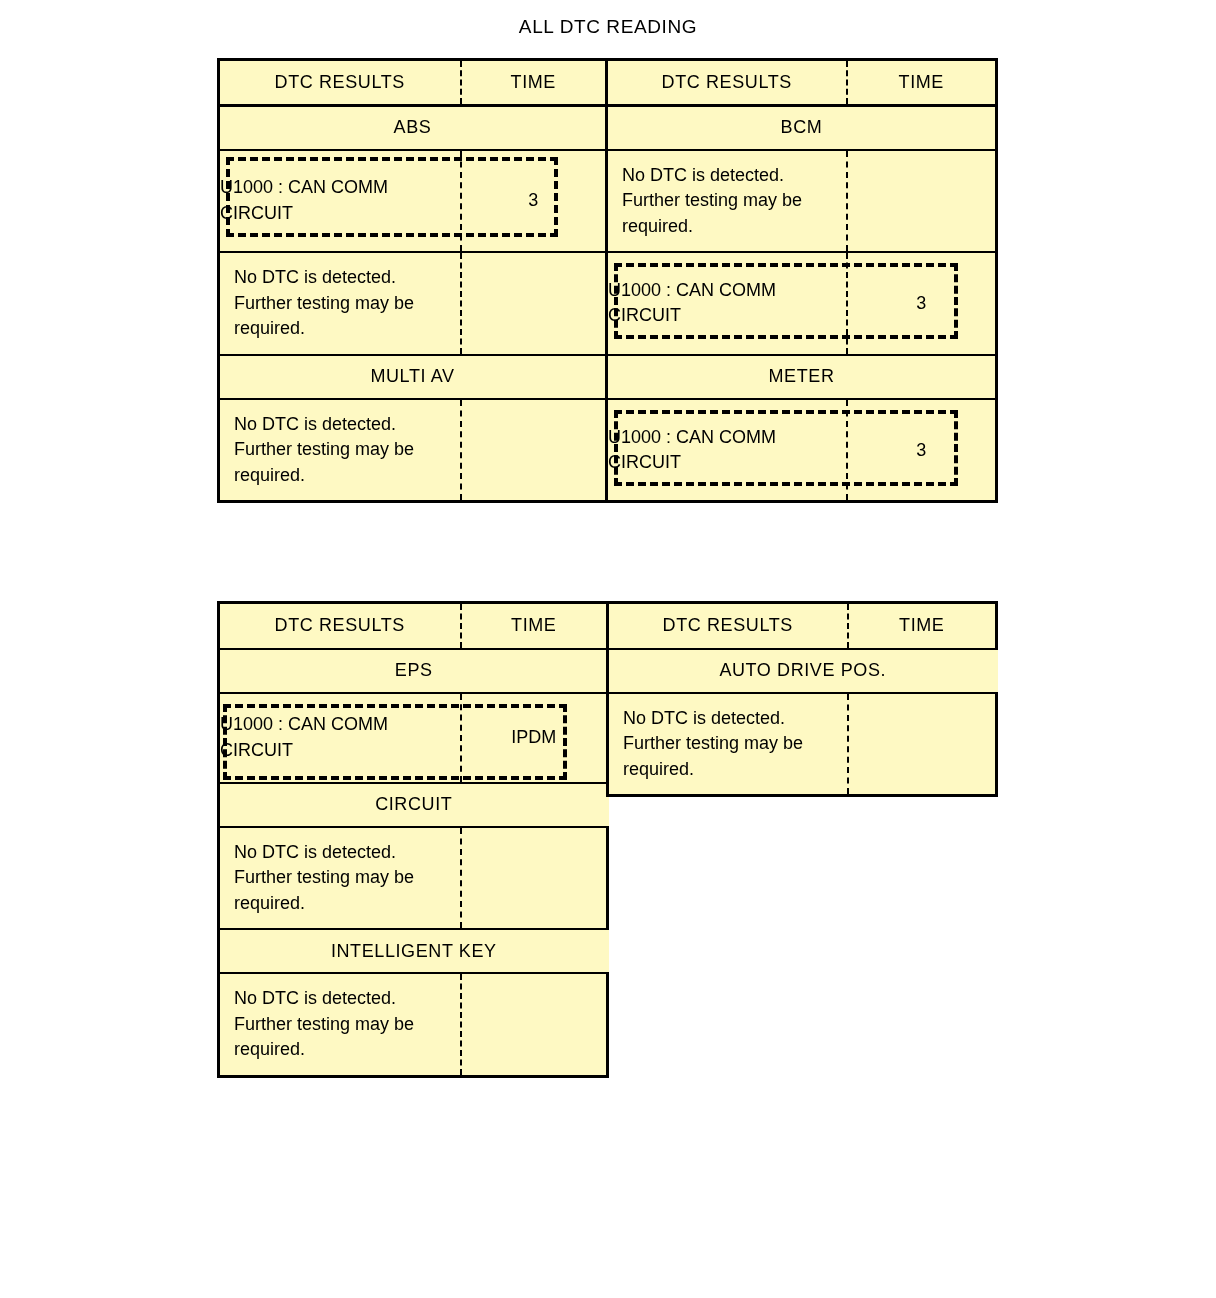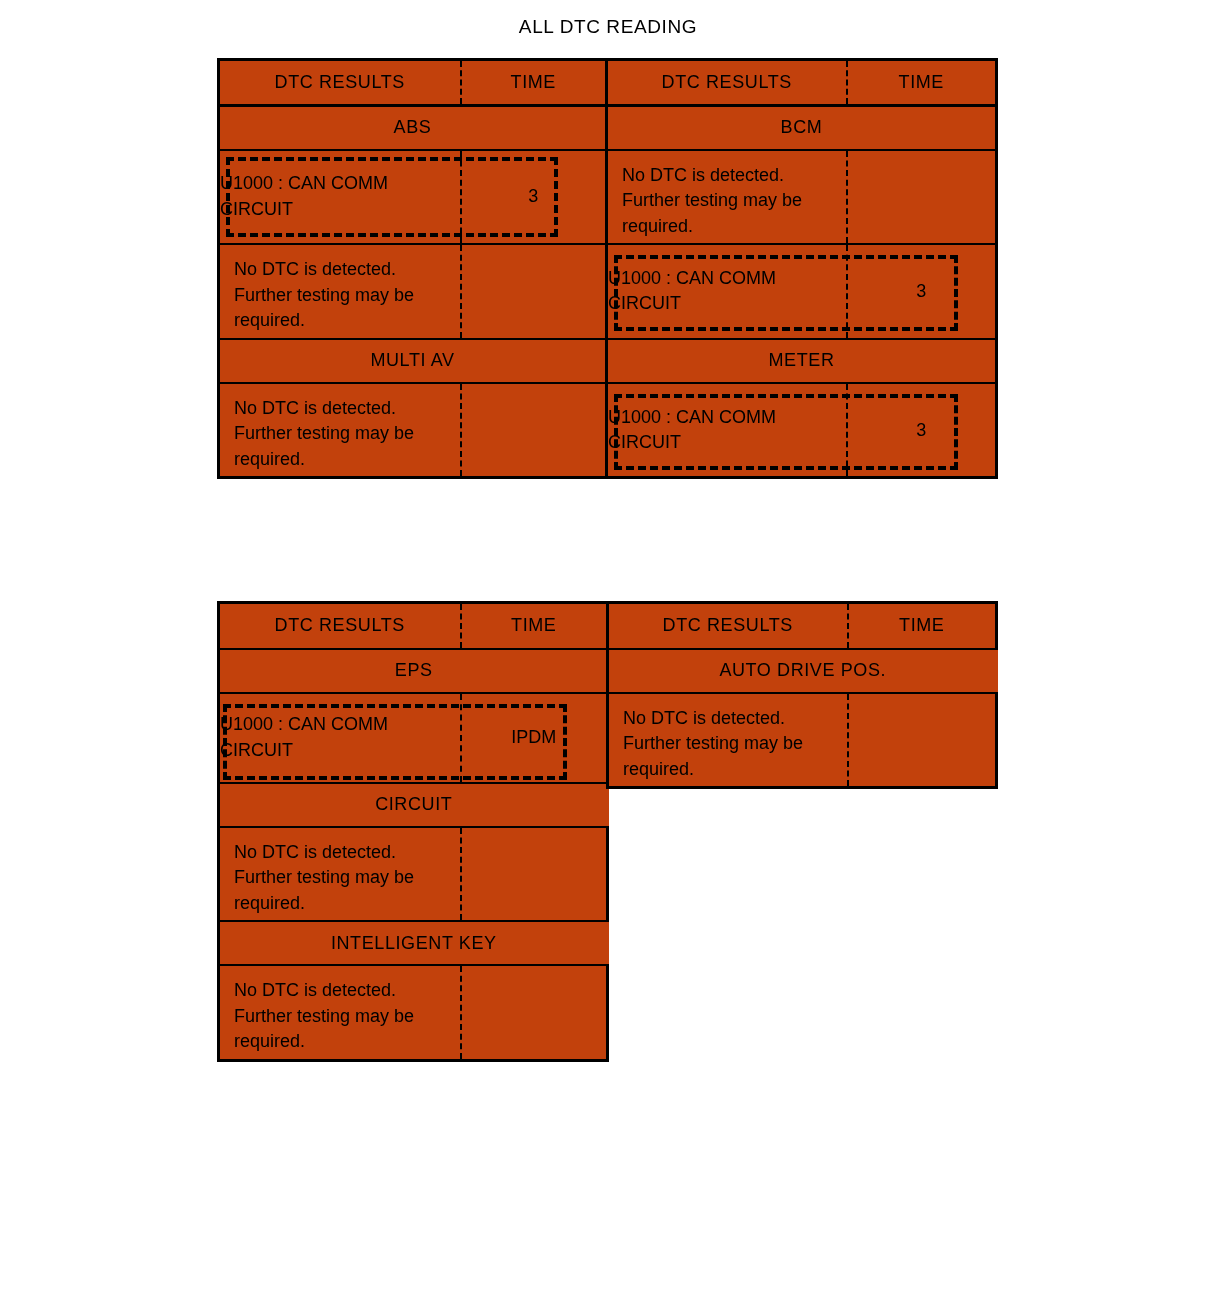--- a/index.html
+++ b/index.html
@@ -25,21 +25,21 @@
     font-size: 19px;
     letter-spacing: 0.6px;
     color: #000;
   }
 
   
   .dtc-table {
     position: absolute;
     border-collapse: collapse;
     table-layout: fixed;
-    background: #c2410c;
+    background: #fef9c3;
   }
   .dtc-table td {
     border: 0;
     padding: 0;
     vertical-align: middle;
     font-size: 18px;
     color: #000;
   }
 
   
@@ -68,21 +68,21 @@
   .section {
     text-align: center;
     height: 44px;
     letter-spacing: 0.6px;
   }
   .data {
     height: 90px;
     position: relative;
   }
   .note {
-    padding: 12px 0 4px 14px;
+    padding: 12px 0 12px 14px;
     line-height: 1.42;
     font-size: 18px;
     text-align: left;
   }
   .timeval {
     text-align: center;
     font-size: 18px;
   }
 
   

